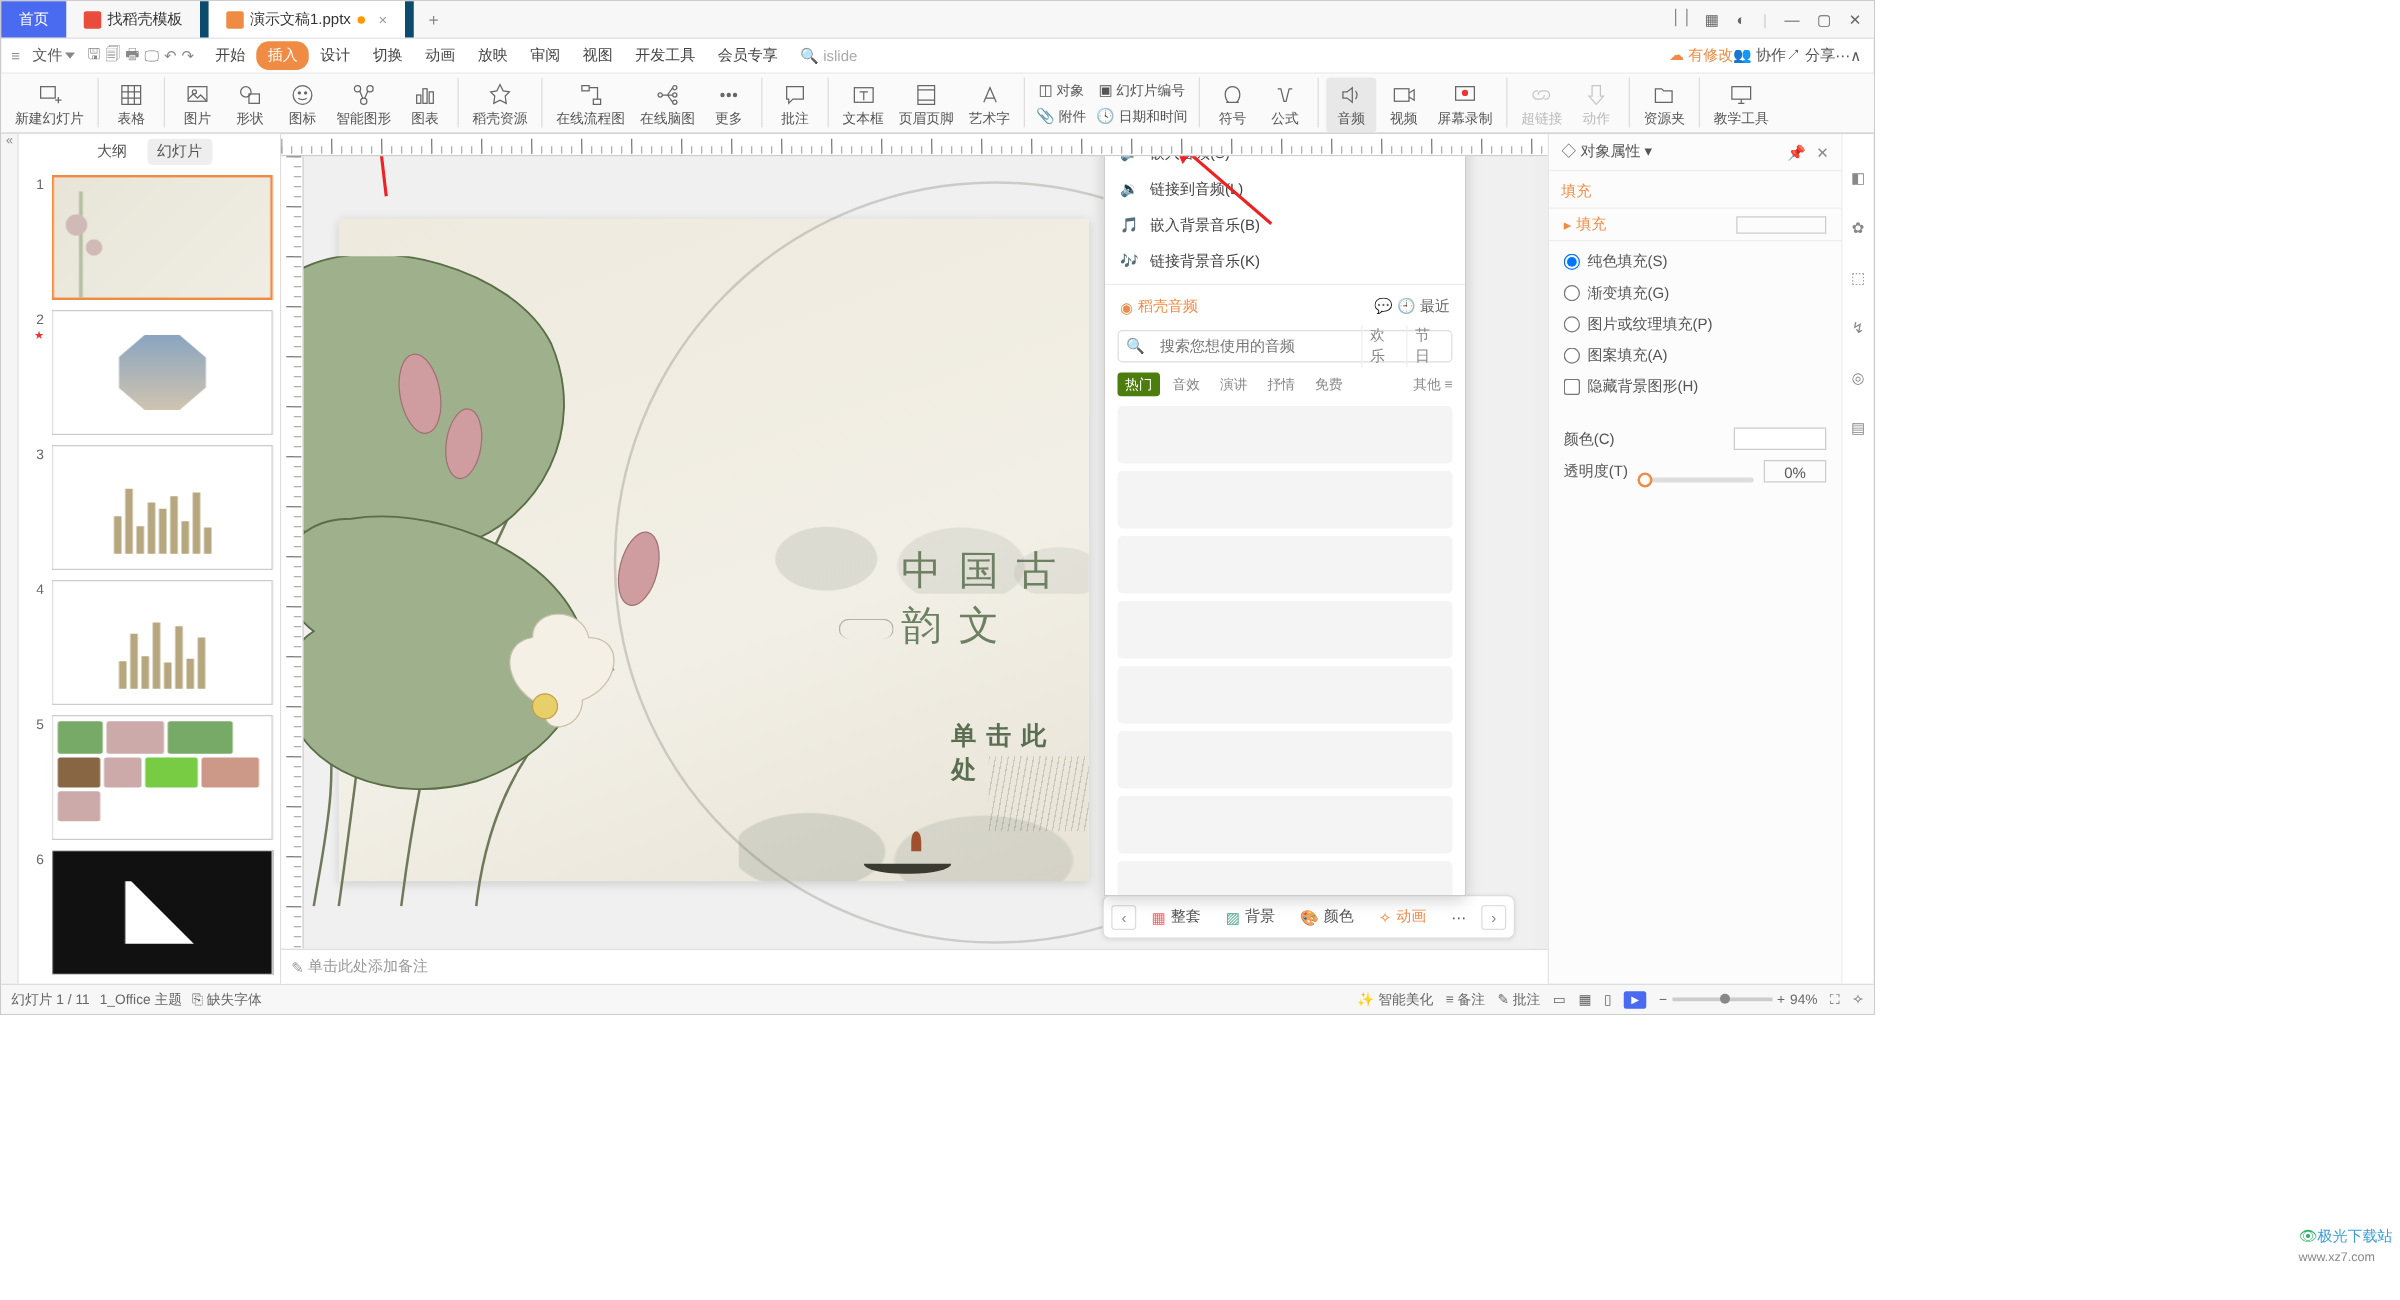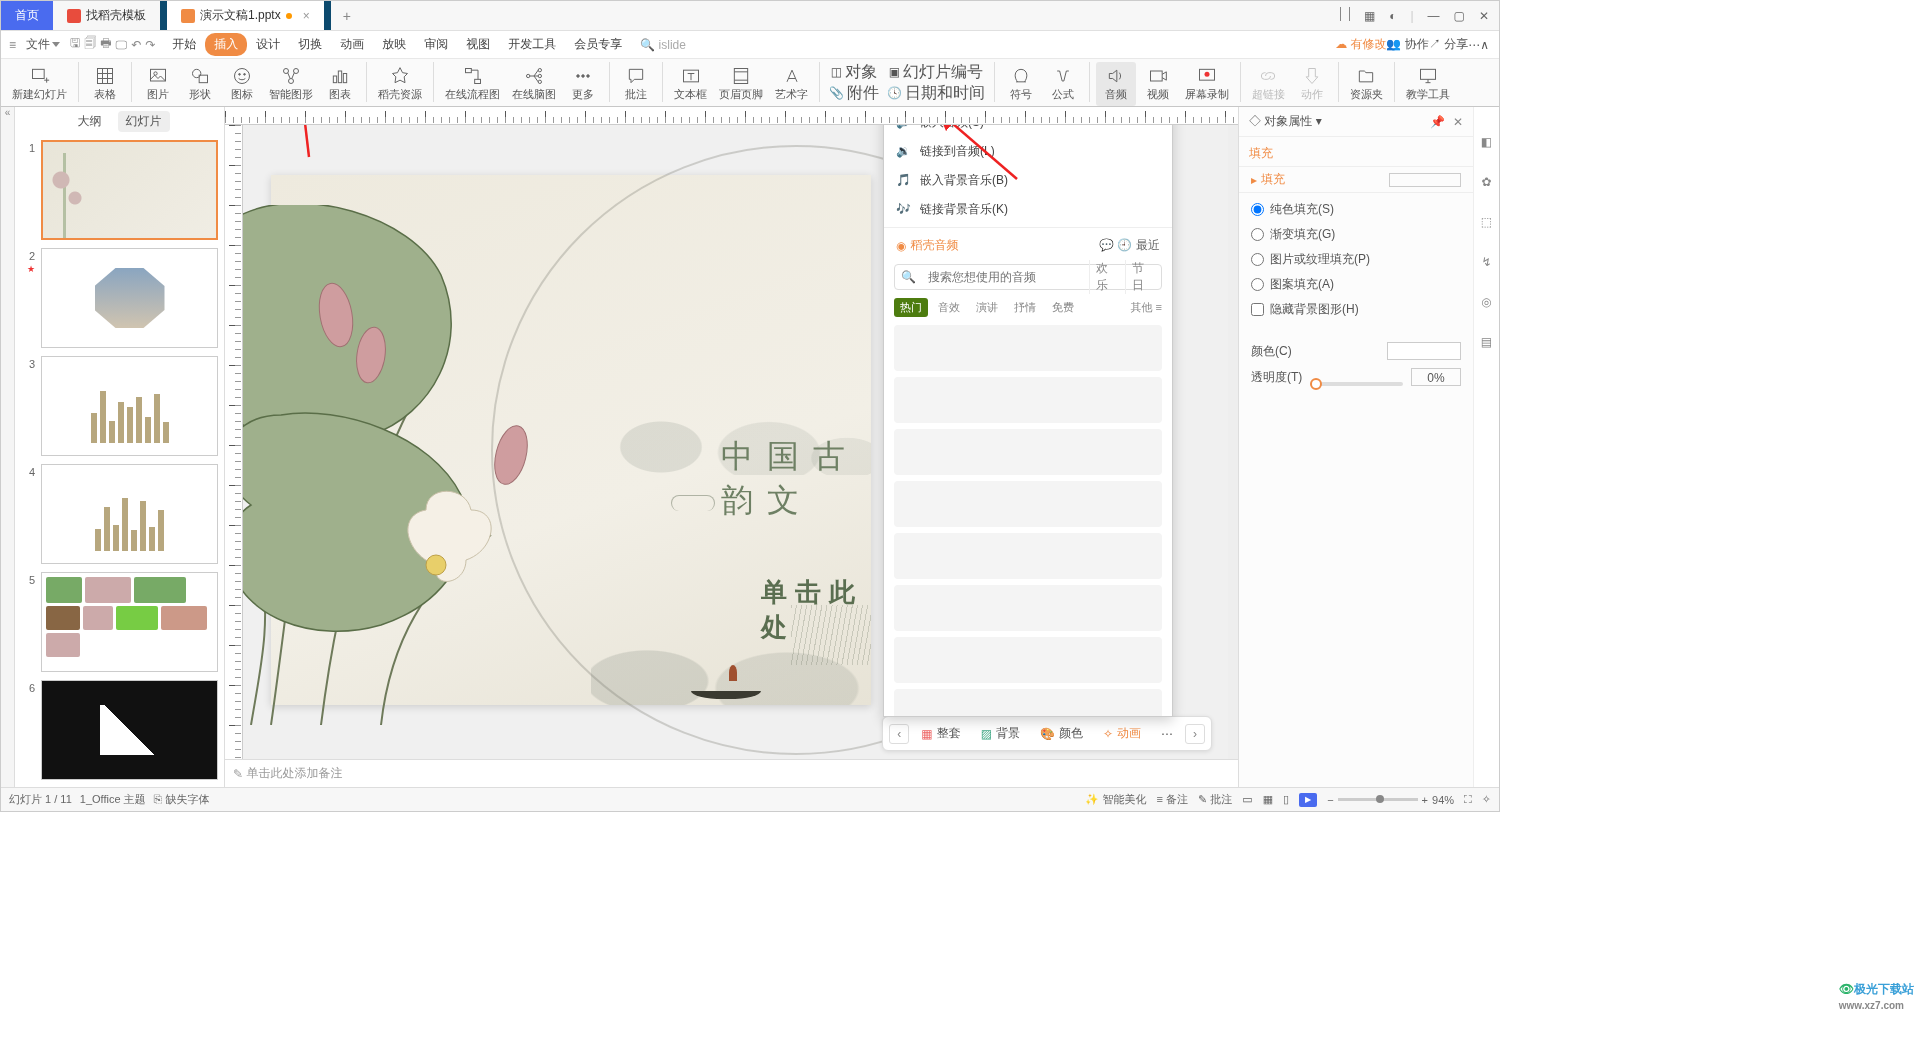--- a/index.html
+++ b/index.html
@@ -30,21 +30,21 @@
 .menubar .qico{color:#888}
 
 .ribbon{height:48px;display:flex;align-items:flex-start;padding:3px 6px;gap:2px;border-bottom:1px solid #c7c7c7;background:#fafafa;overflow:hidden}
 .rb{display:flex;flex-direction:column;align-items:center;justify-content:center;min-width:40px;padding:2px 5px;cursor:pointer;color:#555;height:44px;border-radius:3px}
 .rb .ric{width:20px;height:20px;margin-bottom:1px}
 .rb .rlbl{font-size:11px;white-space:nowrap}
 .rb.active{background:#e8e8e8}
 .rb.dim{color:#bbb}
 .rb.dim .ric{opacity:.35}
 .ribw{display:flex;flex-direction:column;align-items:center;justify-content:center;min-width:36px;padding:2px 3px;cursor:pointer;color:#555;height:44px}
-.ribw .rlbl{font-size:16px}
+.ribw .rlbl{font-size:11px}
 .ribline{border-left:1px solid #ddd;height:40px;margin:0 4px}
 .ric svg{width:100%;height:100%;stroke:#666;fill:none;stroke-width:1.2}
 
 .work{flex:1;display:flex;min-height:0}
 .collapse{width:14px;border-right:1px solid #ddd;display:flex;align-items:flex-start;justify-content:center;color:#888;font-size:10px;background:#f5f5f5}
 
 .thumbs{width:210px;border-right:1px solid #ddd;background:#fff;display:flex;flex-direction:column}
 .thtabs{display:flex;justify-content:center;gap:8px;padding:4px 0;font-size:12px;color:#555}
 .thtab{padding:2px 8px;border-radius:4px;cursor:pointer}
 .thtab.active{background:#eee}
@@ -74,21 +74,21 @@
 .page{position:absolute;left:28px;top:50px;width:600px;height:530px;background:linear-gradient(160deg,#eeeade 0%,#f2efe6 60%,#e7e3d6 100%);box-shadow:0 2px 8px rgba(0,0,0,.15)}
 .page .mtn{position:absolute;left:300px;top:160px;right:0;height:140px;background:
  radial-gradient(ellipse 80px 50px at 30% 80%,rgba(120,130,120,.18) 0 50%,transparent 52%),
  radial-gradient(ellipse 100px 60px at 66% 84%,rgba(120,130,120,.14) 0 50%,transparent 52%),
  radial-gradient(ellipse 70px 40px at 92% 88%,rgba(120,130,120,.12) 0 50%,transparent 52%)}
 .page .mtn2{position:absolute;left:320px;top:410px;right:0;height:120px;background:
  radial-gradient(ellipse 120px 60px at 20% 80%,rgba(110,120,110,.2) 0 50%,transparent 52%),
  radial-gradient(ellipse 140px 70px at 70% 86%,rgba(110,120,110,.16) 0 50%,transparent 52%)}
 .page .circ{position:absolute;left:220px;top:-30px;width:610px;height:610px;border:2px solid rgba(120,120,110,.3);border-radius:50%}
 .page .t1{position:absolute;left:450px;top:260px;font-size:32px;letter-spacing:14px;color:#6e8064;font-family:"KaiTi","STKaiti",serif}
-.page .t2{position:absolute;left:490px;top:400px;font-size:26px;letter-spacing:8px;color:#5a6e50;font-family:"KaiTi","STKaiti",serif;font-weight:bold}
+.page .t2{position:absolute;left:490px;top:400px;font-size:20px;letter-spacing:8px;color:#5a6e50;font-family:"KaiTi","STKaiti",serif;font-weight:bold}
 .page .deco{position:absolute;left:400px;top:320px;width:44px;height:16px;border:1.5px solid rgba(110,120,100,.5);border-radius:10px;border-bottom:none}
 .page .lotus{position:absolute;left:-60px;top:30px;width:400px;height:520px}
 .page .boat{position:absolute;left:420px;top:498px;width:70px;height:26px}
 .page .boat::before{content:"";position:absolute;left:0;bottom:0;width:70px;height:8px;background:#3a3a30;border-radius:0 0 40px 40px/0 0 10px 10px}
 .page .boat::after{content:"";position:absolute;left:38px;top:-8px;width:8px;height:16px;background:#a05030;border-radius:50% 50% 0 0}
 .page .grass{position:absolute;right:0;bottom:40px;width:80px;height:60px;background:repeating-linear-gradient(100deg,rgba(100,110,90,.25) 0 1px,transparent 1px 5px)}
 
 .audio-panel{position:absolute;left:640px;top:-18px;width:290px;background:#fff;border:1px solid #ccc;box-shadow:0 4px 12px rgba(0,0,0,.18);z-index:50;max-height:610px;display:flex;flex-direction:column}
 .audio-panel .opt{display:flex;align-items:center;gap:8px;padding:6px 12px;cursor:pointer;font-size:12px;color:#444}
 .audio-panel .opt .ai{width:16px;height:16px}
@@ -135,21 +135,21 @@
 .siderail span{cursor:pointer}
 
 .statusbar{height:24px;background:#f7f7f7;border-top:1px solid #ddd;display:flex;align-items:center;padding:0 8px;font-size:11px;color:#666}
 .statusbar .sgrp{display:flex;align-items:center;gap:8px}
 .statusbar .r{margin-left:auto;display:flex;align-items:center;gap:10px}
 .statusbar .zoom{display:flex;align-items:center;gap:4px}
 .statusbar .zoom .bar{width:80px;height:3px;background:#ccc;position:relative}
 .statusbar .zoom .bar::after{content:"";position:absolute;left:48%;top:-3px;width:8px;height:8px;background:#888;border-radius:50%}
 .statusbar .play{width:18px;height:14px;background:#4a6bef;border-radius:2px;display:flex;align-items:center;justify-content:center;color:#fff;font-size:8px}
 
-.wm{position:absolute;right:6px;bottom:28px;font-size:12px;color:#3aa0d8;font-weight:bold;z-index:100}
+.wm{position:absolute;right:6px;bottom:28px;font-size:12px;color:#3aa0d8;font-weight:normal;z-index:100}
 .wm .jg{color:#2bb36a}
 .chev{display:inline-block;width:0;height:0;border-left:4px solid transparent;border-right:4px solid transparent;border-top:5px solid #888;margin-left:2px;vertical-align:middle}
 </style>
 </head>
 <body>
 
 <div class="shell">
 
   <div class="titlebar">
     <div class="tab home">

